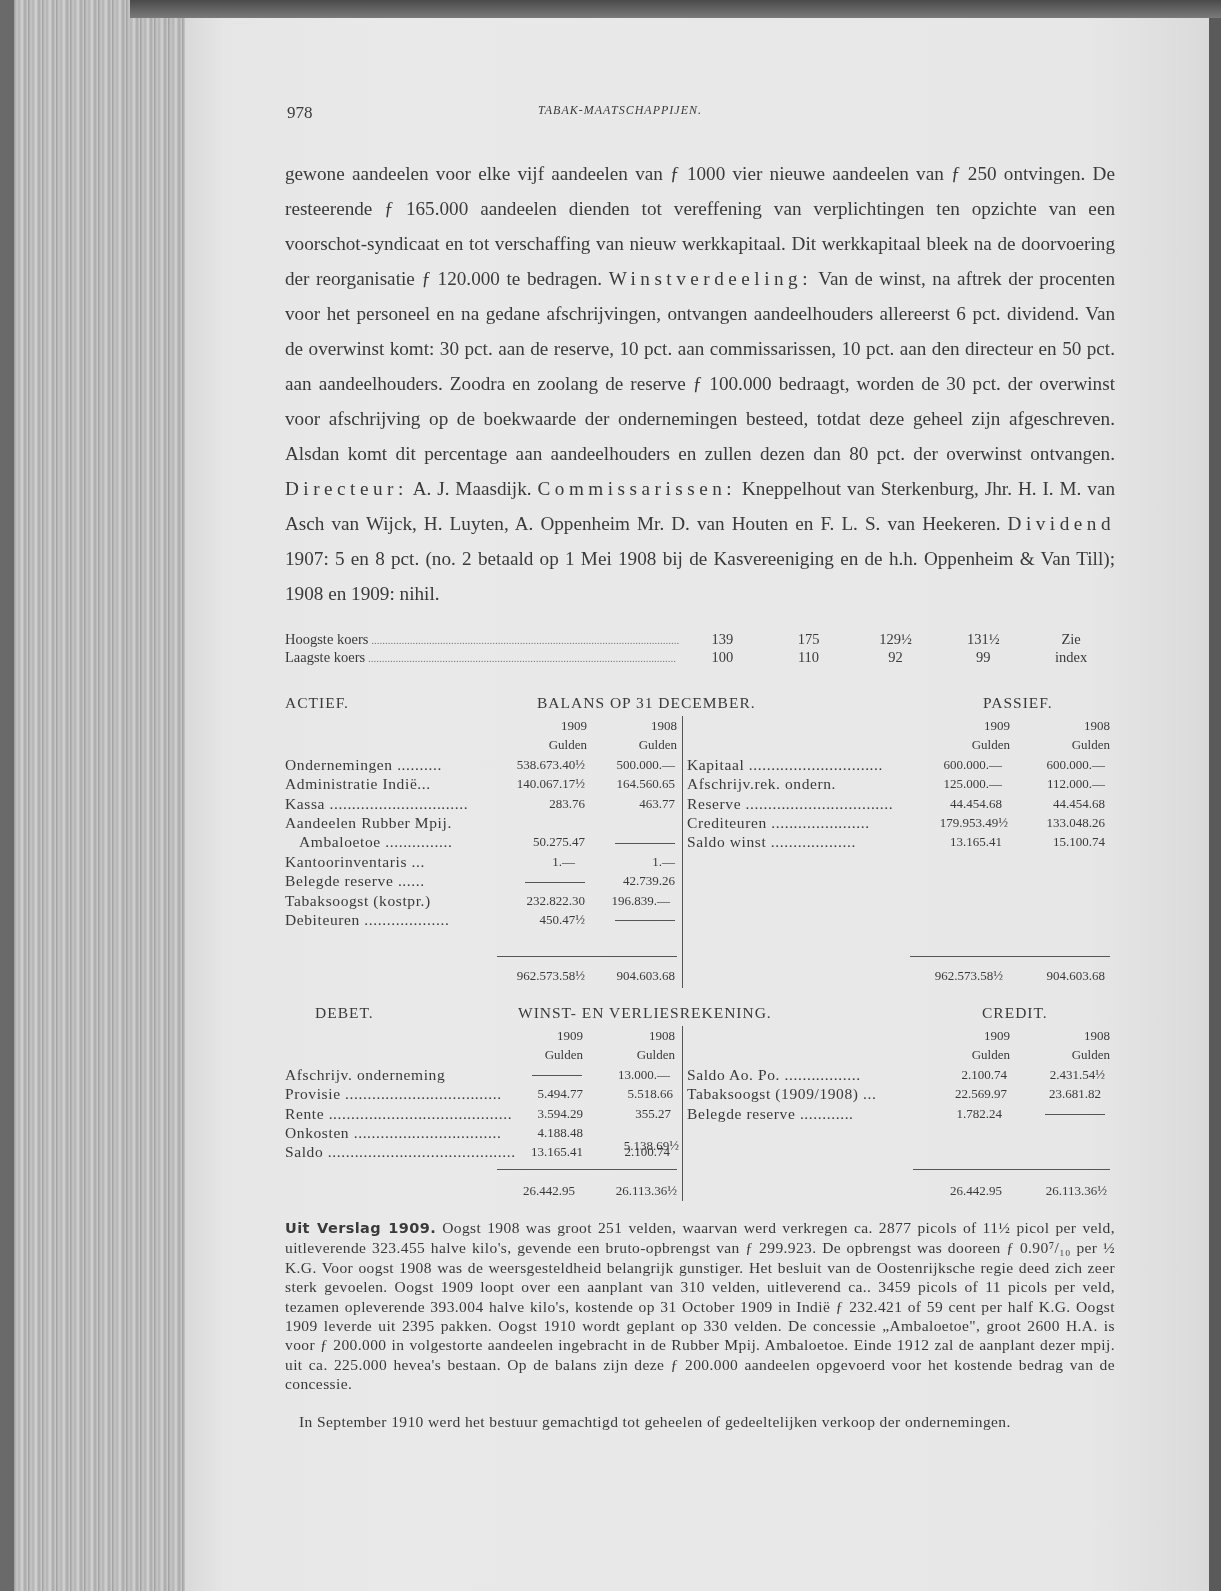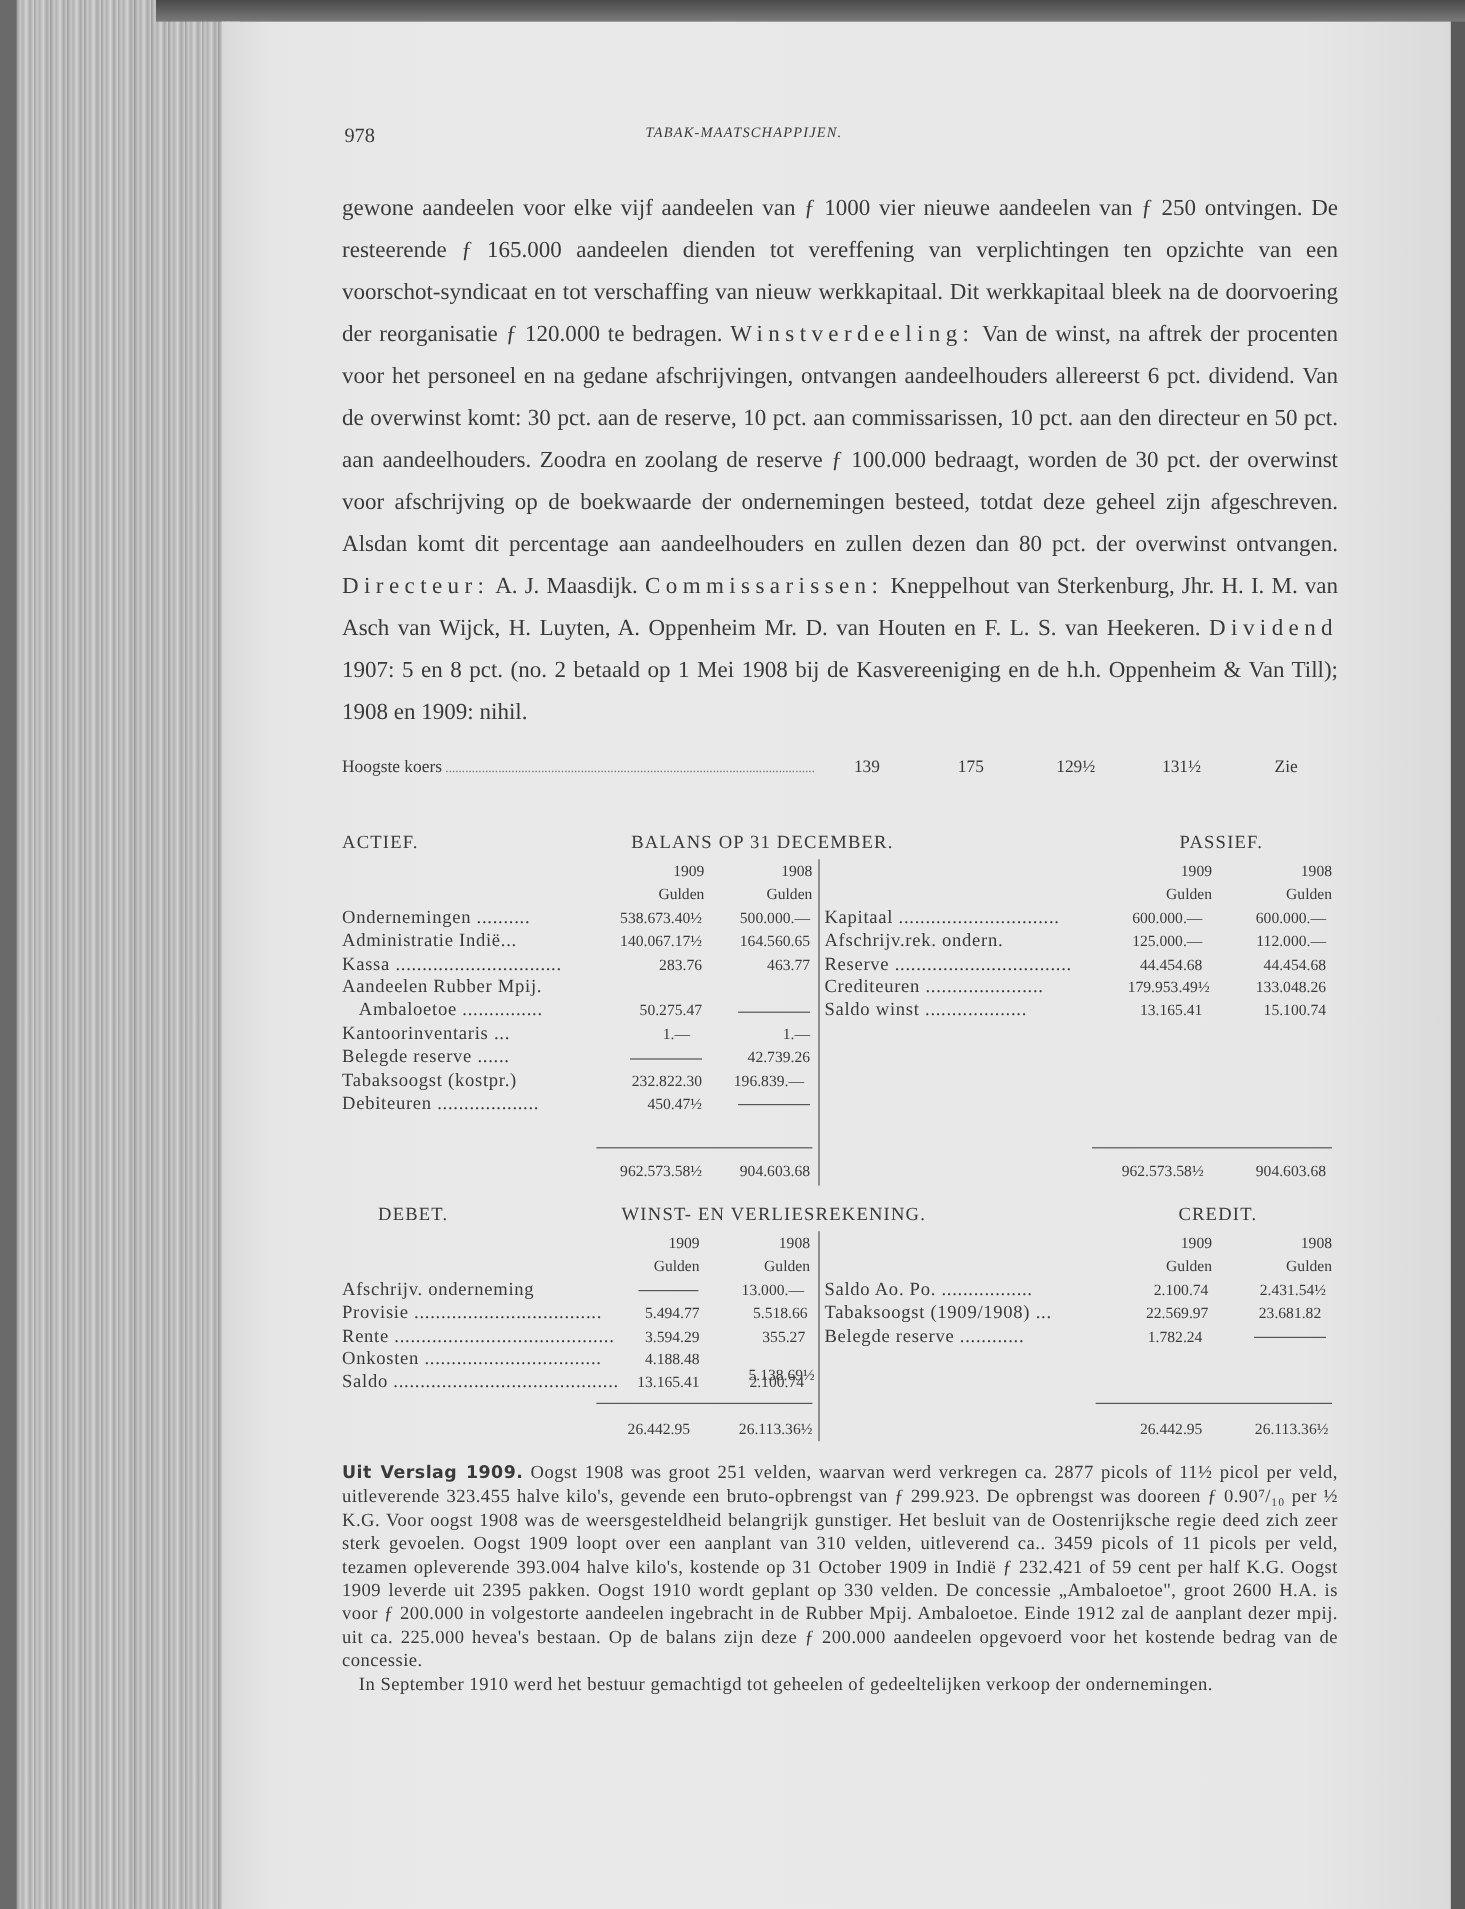--- a/index.html
+++ b/index.html
@@ -57,21 +57,21 @@
   .rule { position:absolute; height:1px; background:#555; }
   .dash { display:inline-block; width:60px; height:1px; background:#555; vertical-align:middle; }
 
   .verslag {
     position:absolute; top:1200px; left:0; width:830px;
     font-family:"Liberation Serif", serif; font-size:15.5px; line-height:19.4px; letter-spacing:0.4px;
     text-align:justify;
   }
   .verslag p { margin:0; }
   .verslag .lead { font-family:"DejaVu Sans", sans-serif; font-weight:bold; font-size:14.5px; }
-  .verslag .indent { text-indent:14px; }
+  .verslag .indent { text-indent:14px;margin-top:18px; }
 </style>
 </head>
 <body>
 
 <div class="book-edge"></div>
 <div class="book-edge-shadow"></div>
 <div class="top-strip"></div>
 
 <div class="page">
   <div class="content">
@@ -89,27 +89,35 @@
       <table>
         <tbody>
         <tr>
           <td class="lbl"><span>Hoogste koers</span><span class="dots"></span></td>
           <td class="val">139</td>
           <td class="val">175</td>
           <td class="val">129½</td>
           <td class="val">131½</td>
           <td class="val">Zie</td>
         </tr>
+        <tr>
+          <td class="lbl"><span>Laagste koers</span><span class="dots"></span></td>
+          <td class="val">100</td>
+          <td class="val">110</td>
+          <td class="val">92</td>
+          <td class="val">99</td>
+          <td class="val">index</td>
+        </tr>
       </tbody>
         </table>
     </div>
 
     <div class="section-head" style="top:676px;">
       <span style="left:0;">ACTIEF.</span>
-      <span style="left:241px;font-family:Liberation Serif, serif;">BALANS OP 31 DECEMBER.</span>
+      <span style="left:252px;font-family:Liberation Serif, serif;">BALANS OP 31 DECEMBER.</span>
       <span style="left:698px;">PASSIEF.</span>
     </div>
 
     <div class="ledger" style="top:698px;">
       <div class="divider" style="height:272px;"></div>
 
       <div class="half left-half">
         <div class="row">
             <span class="c1 colhead" style="left:212px;width:90px;">1909</span>
             <span class="c2 colhead" style="left:302px;width:90px;">1908</span>

